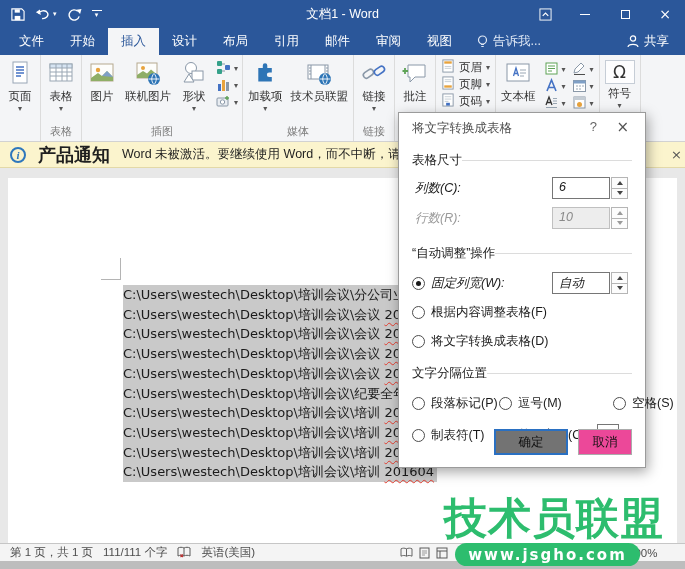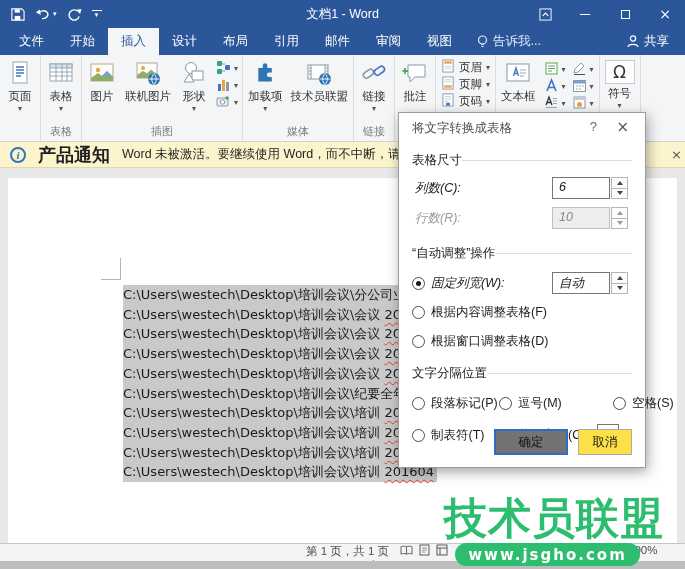--- a/index.html
+++ b/index.html
@@ -84,24 +84,24 @@
   .radio { width:13px; height:13px; border-radius:50%; border:1px solid #4d4d4d; background:#fff; flex:none; position:relative; }
   .radio.on::after { content:""; position:absolute; left:3px; top:3px; width:5px; height:5px; border-radius:50%; background:#1a1a1a; }
   .rrow { display:flex; align-items:center; margin:10px 13px 0; height:20px; position:relative; }
   .rrow .rl { margin-left:6px; white-space:nowrap; }
   .sep-col2 { position:absolute; left:87px; display:flex; align-items:center; }
   .sep-col3 { position:absolute; left:201px; display:flex; align-items:center; }
   .otherchar { width:22px; height:22px; border:1px solid #767676; margin-left:7px; text-align:center; padding-top:3px; font-family:"DejaVu Sans Mono",monospace; }
   .dl-buttons { position:absolute; left:0; right:13px; bottom:12px; display:flex; justify-content:flex-end; gap:10px; }
   .btn { height:26px; display:flex; align-items:center; justify-content:center; font-size:12.5px; color:#111; }
   .btn-ok { width:74px; background:#737373; border:2px solid #2a70c2; }
-  .btn-cancel { width:54px; background:#fde047; border:1px solid #ababab; }
-
-  
-  .statusbar { position:absolute; left:0; right:0; bottom:8px; height:18px; background:#f4f4f4; border-top:1px solid #c6c6c6; display:flex; align-items:center; color:#4d4d4d; font-size:11.5px; z-index:5;flex-direction:column; }
+  .btn-cancel { width:54px; background:#ec4899; border:1px solid #ababab; }
+
+  
+  .statusbar { position:absolute; left:0; right:0; bottom:8px; height:18px; background:#f4f4f4; border-top:1px solid #c6c6c6; display:flex; align-items:center; color:#4d4d4d; font-size:11.5px; z-index:5; }
   .statusbar .sitem { margin-left:10px; white-space:nowrap; }
   .sviews { position:absolute; left:400px; display:flex; gap:6px; align-items:center; }
   .szoom { position:absolute; left:628px; color:#4d4d4d; }
   .footstrip { position:absolute; left:0; right:0; bottom:0; height:8px; background:#bdbdbd; z-index:6; }
 
   
   .wm-title { position:absolute; left:444px; top:490px; font-size:43px; font-weight:900; color:#2dbd6e; letter-spacing:1px; z-index:40; white-space:nowrap; }
   .wm-pill { position:absolute; left:455px; top:543px; width:185px; height:23px; background:#2dbd6e; border-radius:12px; color:#fff; font-weight:bold; font-size:15px; letter-spacing:2px; display:flex; align-items:center; justify-content:center; z-index:41; font-family:"DejaVu Sans",sans-serif; }
 </style>
 </head>
@@ -505,21 +505,21 @@
             </span>
           </span>
       </span>
     </div>
     <div class="rrow" style="margin-top:8px;">
       <span class="radio"></span>
       <span class="rl">根据内容调整表格(F)</span>
     </div>
     <div class="rrow" style="margin-top:9px;">
       <span class="radio"></span>
-      <span class="rl">根据窗口调整表格(D)</span>
+      <span class="rl">将文字转换成表格(D)</span>
     </div>
 
     <div class="dl-caption" style="margin-top:14px;">
         <span>文字分隔位置</span>
         <i class="rule"></i>
       </div>
     <div class="rrow" style="margin-top:11px;">
       <span class="radio"></span>
       <span class="rl">段落标记(P)</span>
       <span class="sep-col2">

